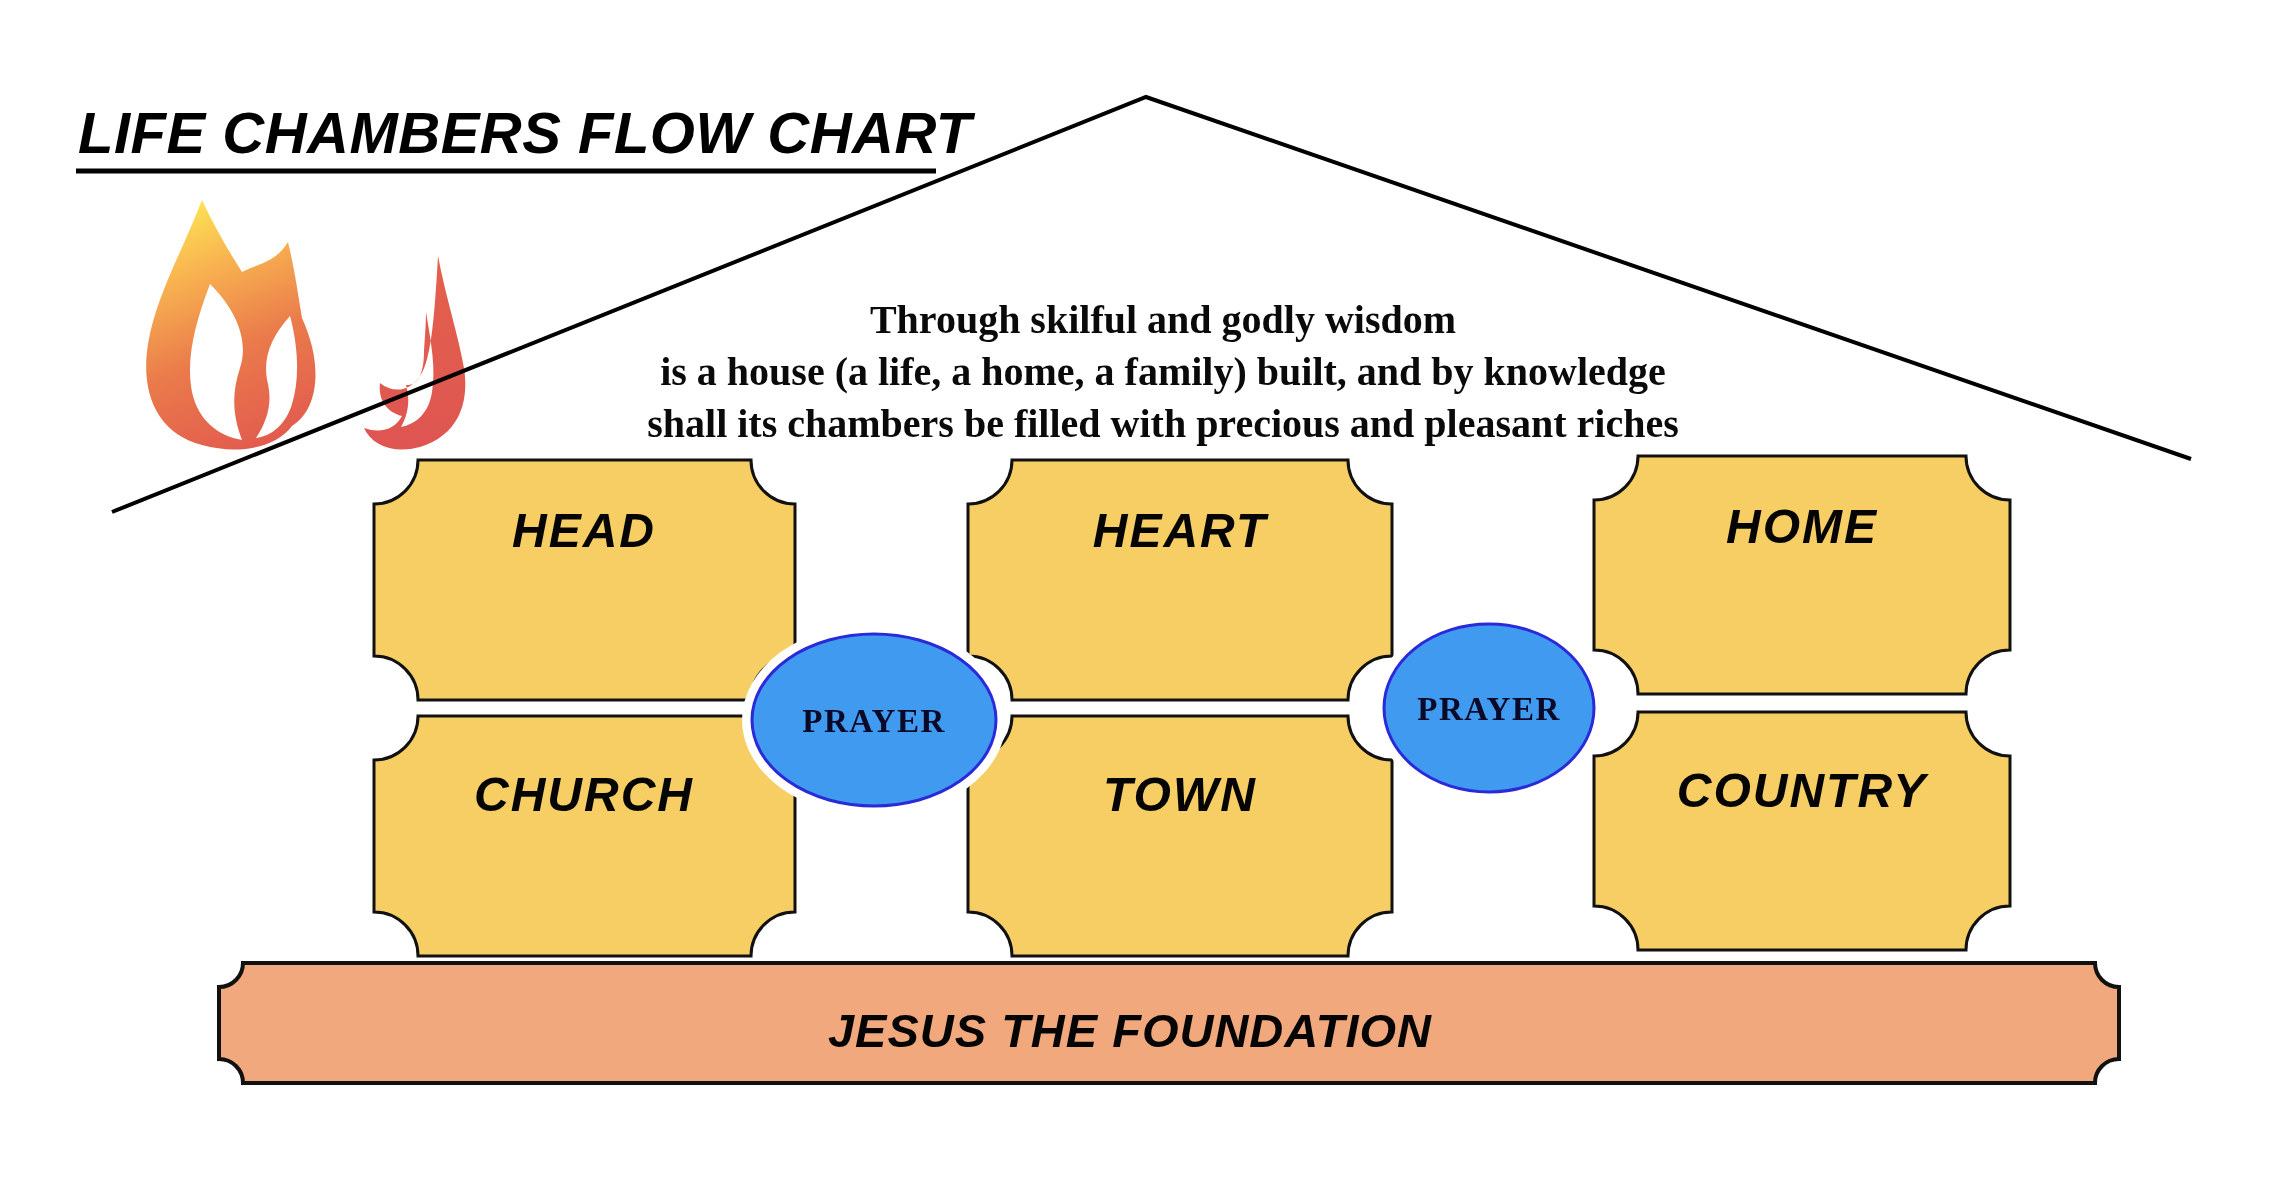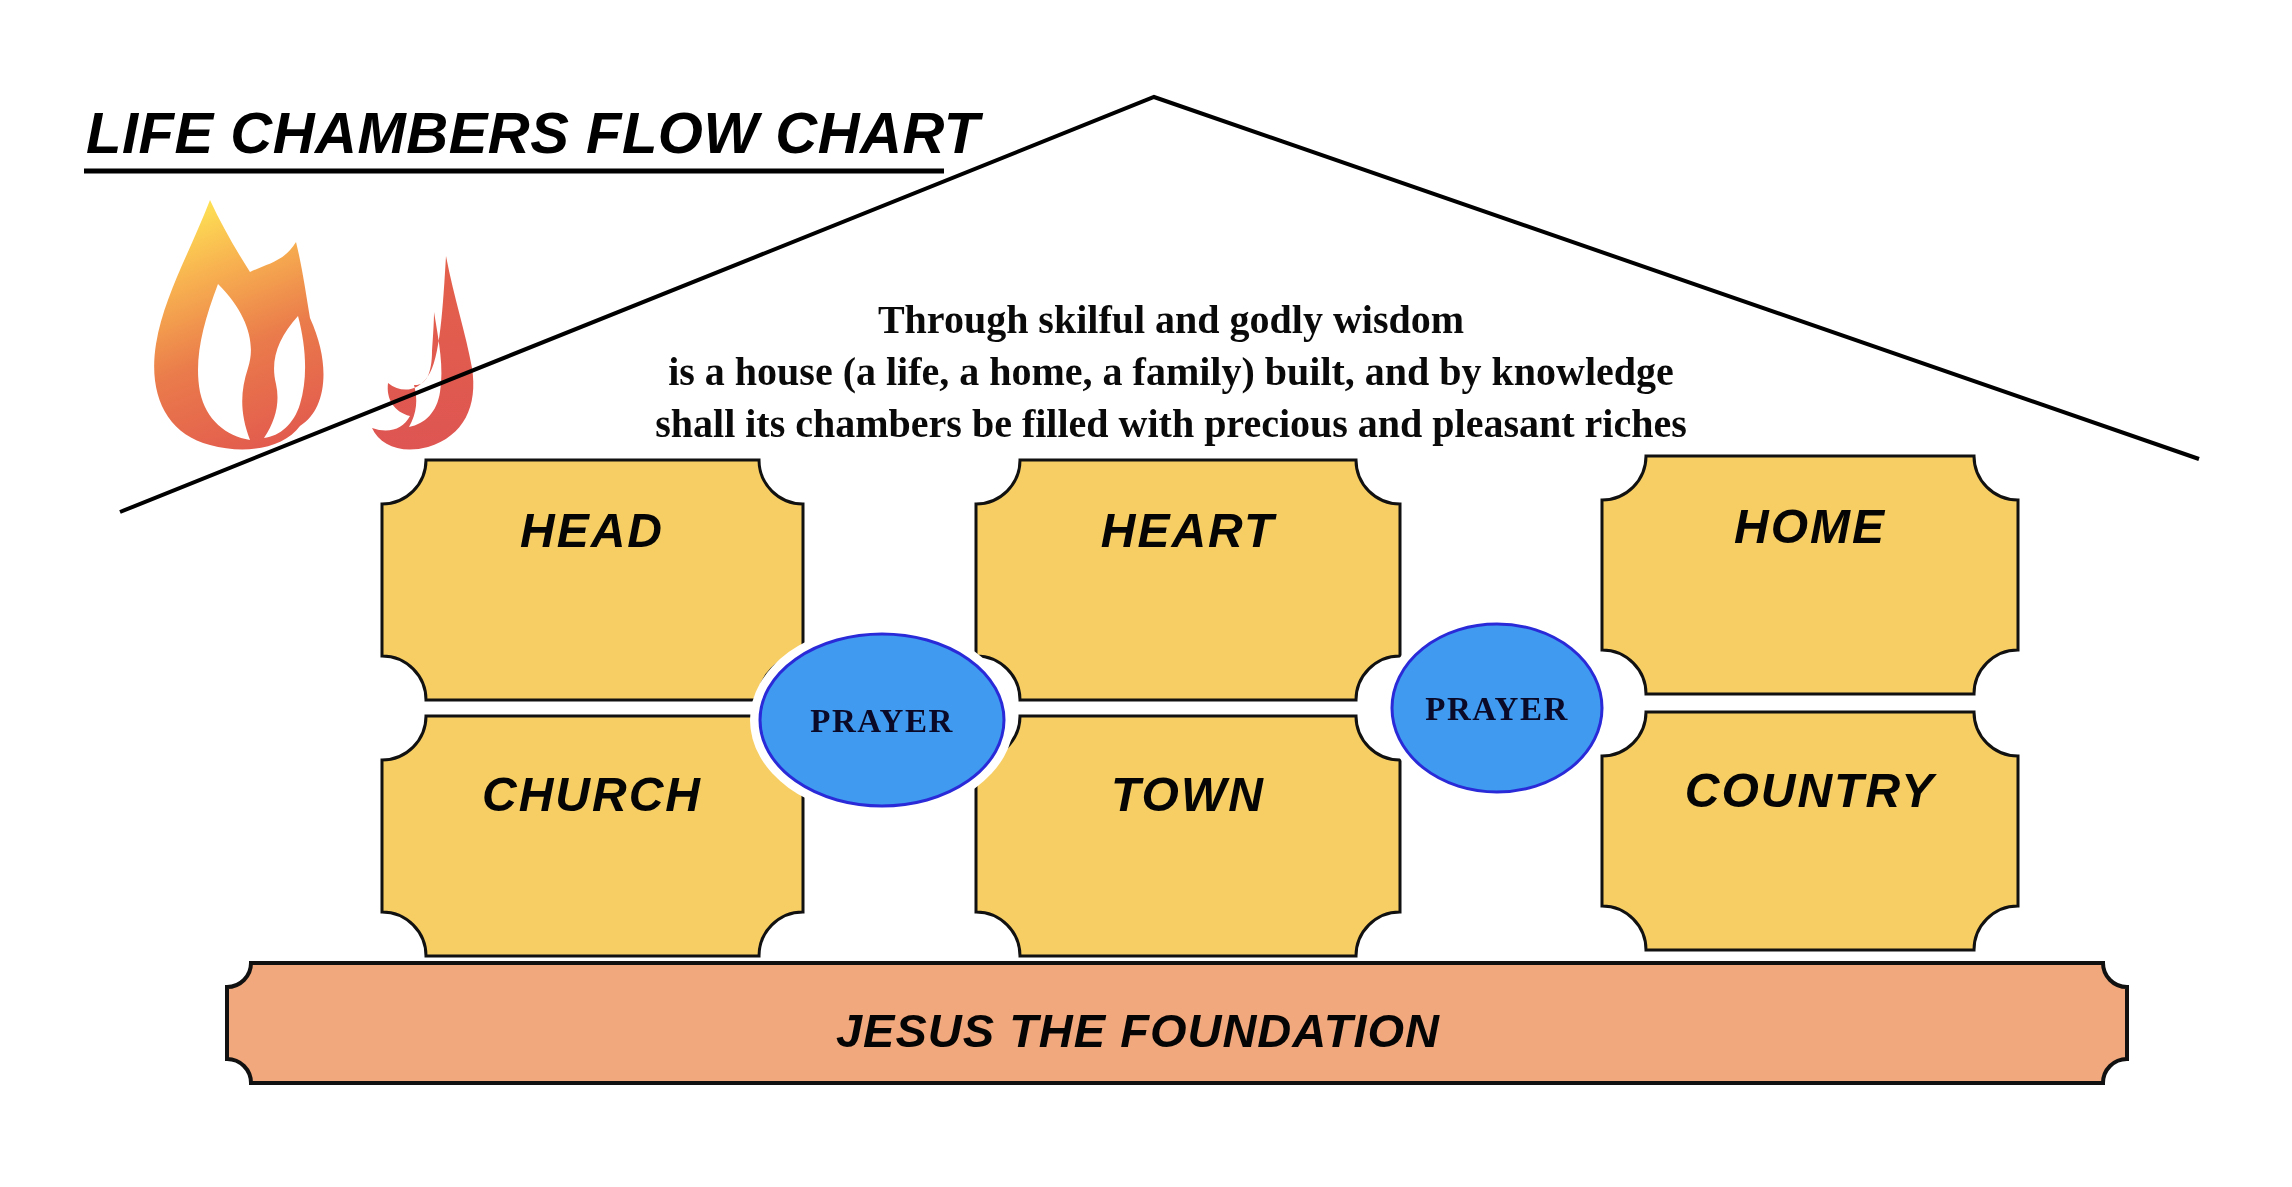--- a/index.html
+++ b/index.html
@@ -3,21 +3,20 @@
 <meta charset="utf-8">
 <style>
   html, body { margin: 0; padding: 0; background: #ffffff; }
   .page {
     position: relative;
     width: 2276px;
     height: 1187px;
     background: #ffffff;
     overflow: hidden;
     font-family: "Liberation Sans", sans-serif;
-    margin-left: 8px;
   }
   svg { display: block; }
   .title-t {
     font-family: "Liberation Sans", sans-serif;
     font-size: 58px;
     font-weight: bold;
     font-style: italic;
     letter-spacing: 0.5px;
     fill: #000000;
   }

